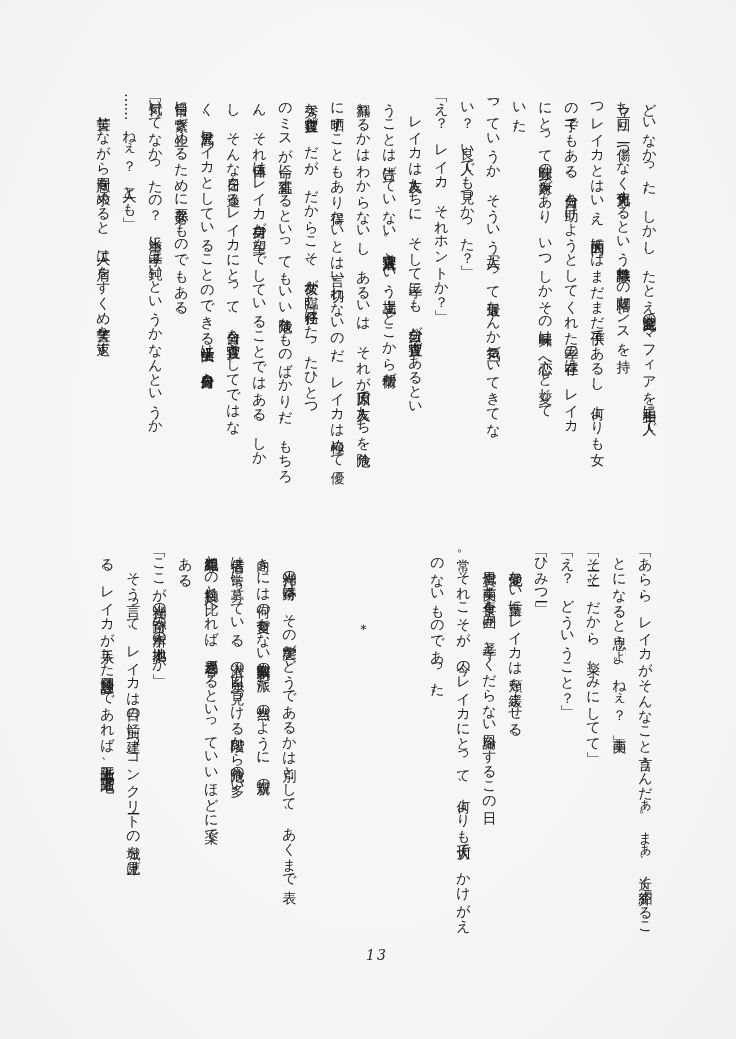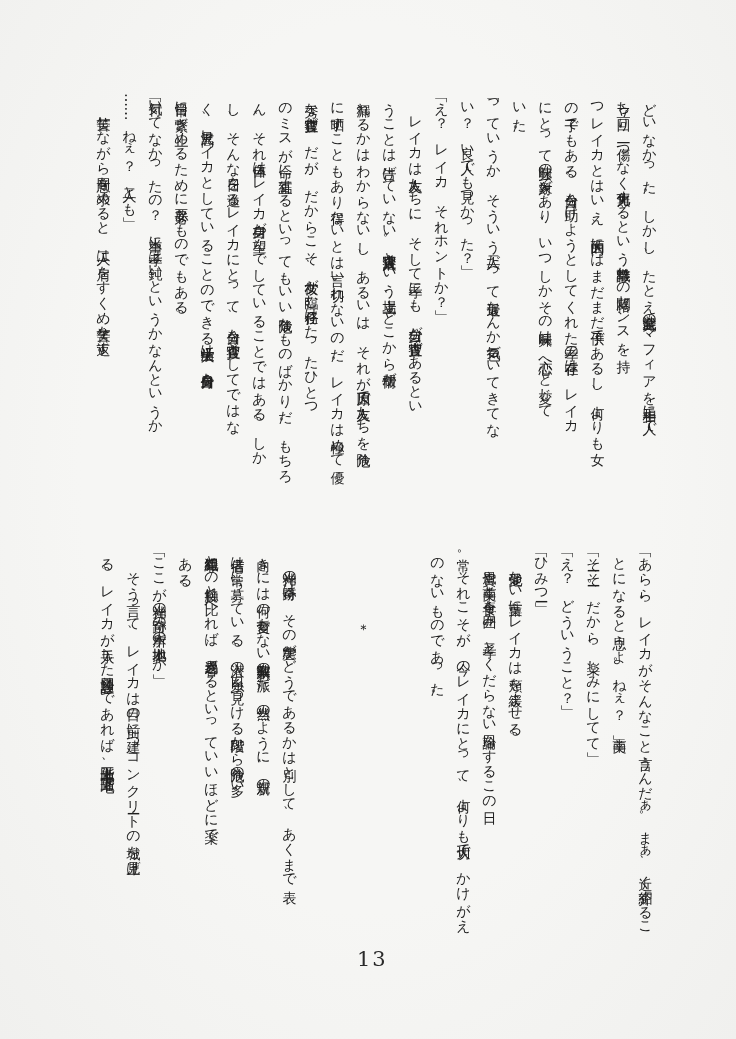--- a/index.html
+++ b/index.html
@@ -24,24 +24,25 @@
   .block-bottom{top:548px;right:77px;height:424px;}
   .vline{margin:0;padding:0;}
   .vline.divider{
     padding-top:66px;
     margin-right:48px; 
     margin-left:48px;  
     letter-spacing:0;
   }
   .page-number{
     position:absolute;
-    top:947px;left:357px;
-    font-size:21px;
+    top:947px;left:366px;
+    font-size:14px;
     letter-spacing:2px;
     color:#2a2a2a;
+    font-style:italic;
   }
 </style>
 </head>
 <body>
 
 <div class="page">
   <section class="text-block block-top"><div class="vline">どいなかった。しかし、たとえ完全武装のマフィアを相手に一人で</div><div class="vline">立ち回り、傷一つなく無力化するという常識離れの格闘センスを持</div><div class="vline">つレイカとはいえ、内面的にはまだまだ子供であるし、何よりも女</div><div class="vline">の子でもある。自分を助けようとしてくれた孝二の存在は、レイカ</div><div class="vline">にとって興味の対象であり、いつしかその興味は、恋心へと変じて</div><div class="vline">いた。</div><div class="vline">「っていうか、そういう二人だって最近なんか色気づいてきてな</div><div class="vline">い？　良い人でも見つかった？」</div><div class="vline">「え？　レイカ、それホントか？」</div><div class="vline">　レイカは友人たちに、そして孝二にも、自分が捜査官であるとい</div><div class="vline">うことは告げていない。潜入捜査官という立場上、どこから情報が</div><div class="vline">漏れるかはわからないし、あるいは、それが原因で友人たちを危険</div><div class="vline">に晒すこともあり得ないとは言い切れないのだ。レイカは極めて優</div><div class="vline">秀な捜査官だ。だが、だからこそ、彼女が臨む任務はたったひとつ</div><div class="vline">のミスが命に直結するといってもいい危険なものばかりだ。もちろ</div><div class="vline">ん、それ自体はレイカ自身が望んでしていることではある。しか</div><div class="vline">し、そんな日々を送るレイカにとって、自分を捜査官としてではな</div><div class="vline">く、高見沢レイカとしていることのできる大学生活は、自分自身を</div><div class="vline">日常に繋ぎ止めるために必要なものでもある。</div><div class="vline">「気付いてなかったの？　本当に孝二は鈍いというかなんというか</div><div class="vline">……ねぇ？　二人とも」</div><div class="vline">　苦笑しながら同意を求めると、二人は肩をすくめ苦笑を返す。</div></section>
 
   <section class="text-block block-bottom"><div class="vline">「あらら。レイカがそんなこと言うんだぁ。まぁ、近く紹介するこ</div><div class="vline">とになると思うよ。ねぇ？　美南」</div><div class="vline">「そーそー。だから、楽しみにしてて」</div><div class="vline">「え？　どういうこと？」</div><div class="vline">「ひみつー」</div><div class="vline">　他愛ない言葉にレイカは頬を緩ませる。</div><div class="vline">　風貴や美南と食卓を囲み、孝二とくだらない口論をするこの日</div><div class="vline">常。それこそが、今のレイカにとって、何よりも大切で、かけがえ</div><div class="vline">のないものであった。</div><div class="vline divider">＊</div><div class="vline">　神光の奇跡は、その実態がどうであるかは別として、あくまで表</div><div class="vline">向きには何の変哲もない新興宗教の一派だ。当然のように、新規の</div><div class="vline">信者は常に募っている。潜入の糸口を見つける段階から危険の多い</div><div class="vline">犯罪組織との接触と比べれば、容易過ぎるといっていいほどに楽で</div><div class="vline">ある。</div><div class="vline">「ここが神光の奇跡の本所の本拠地、か」</div><div class="vline">　そう言って、レイカは目の前に建つコンクリートの城を見上げ</div><div class="vline">る。レイカが入手した設計図通りであれば、地上十五階、地下五階</div></section>
 

